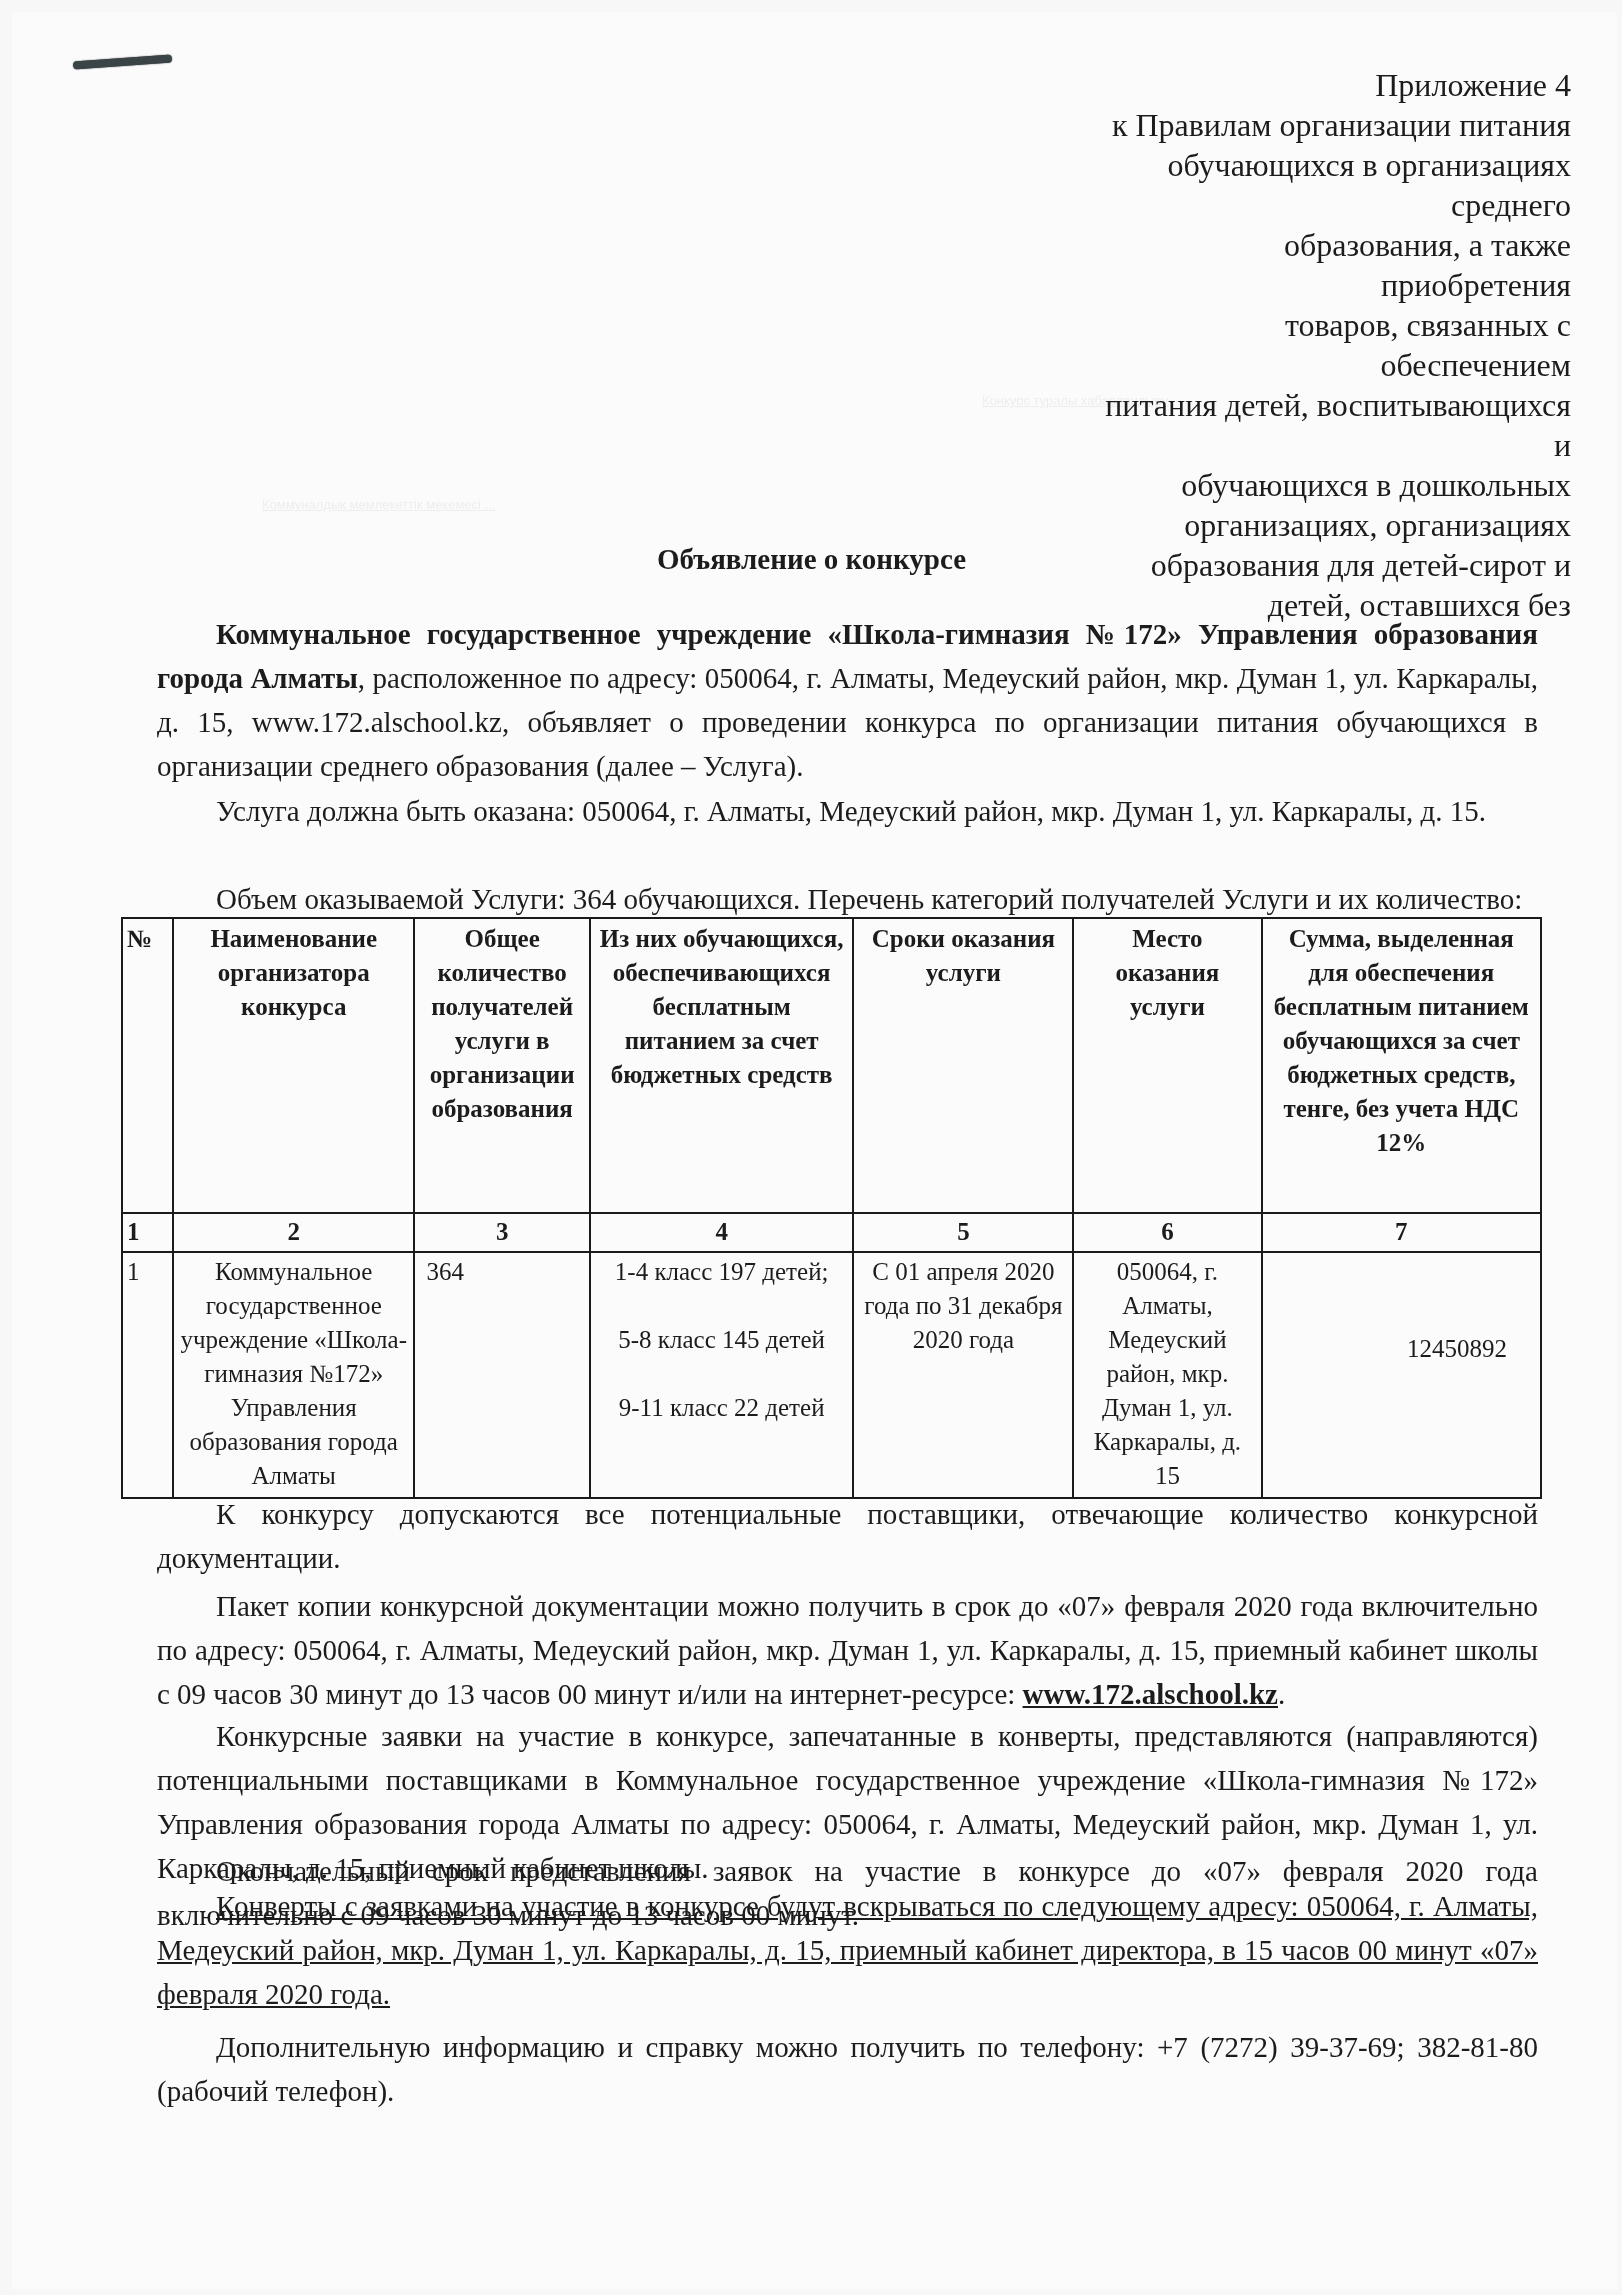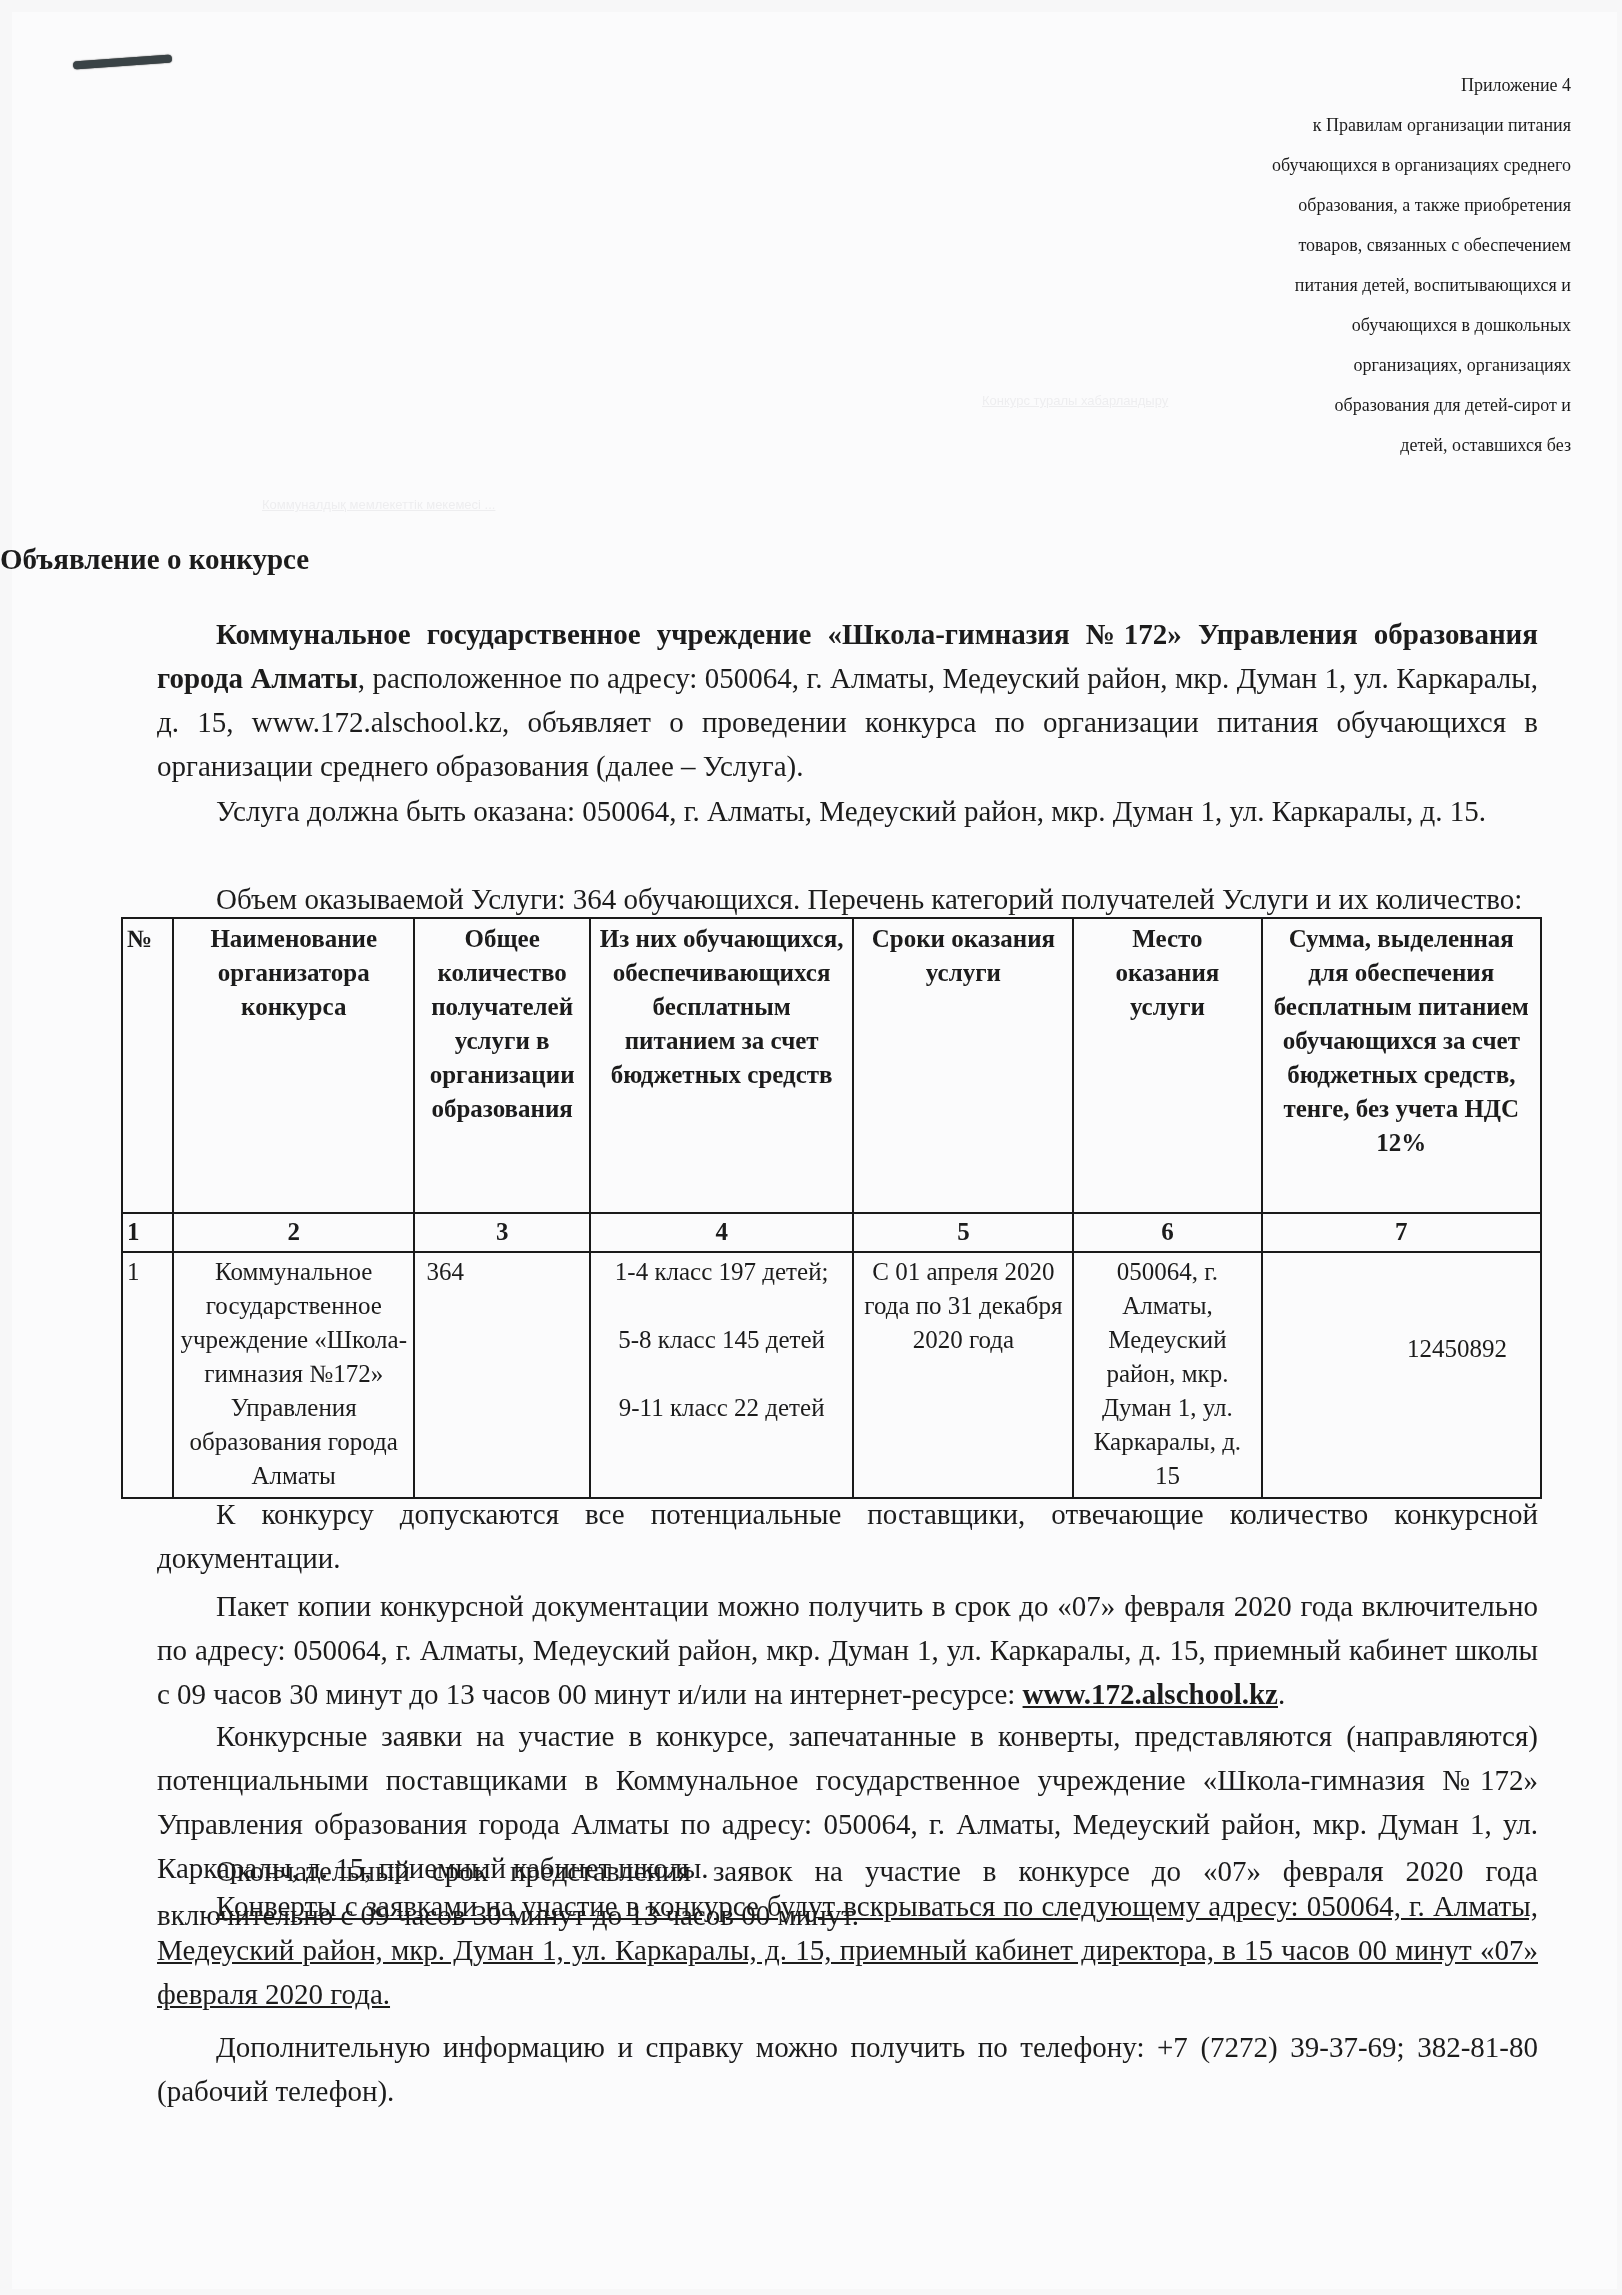--- a/index.html
+++ b/index.html
@@ -25,29 +25,29 @@
       border-radius: 3.9px;
       transform: rotate(-4deg);
       box-shadow: 0 0 1.3px #222;
     }
     .appendix {
       position: absolute;
       right: 52px;
       top: 65px;
       width: 471px;
       text-align: right;
-      font-size: 18px;
+      font-size: 32px;
       line-height: 40px;
     }
     .appendix .line { display: block; }
     .title {
       position: absolute;
       left: 0; right: 0;
       top: 543px;
-      text-align: left;
+      text-align: center;
       font-weight: bold;
       font-size: 29px;
     }
     .body-text {
       position: absolute;
       left: 157px;
       width: 1381px;
       font-size: 29px;
       line-height: 44px;
       text-align: justify;

